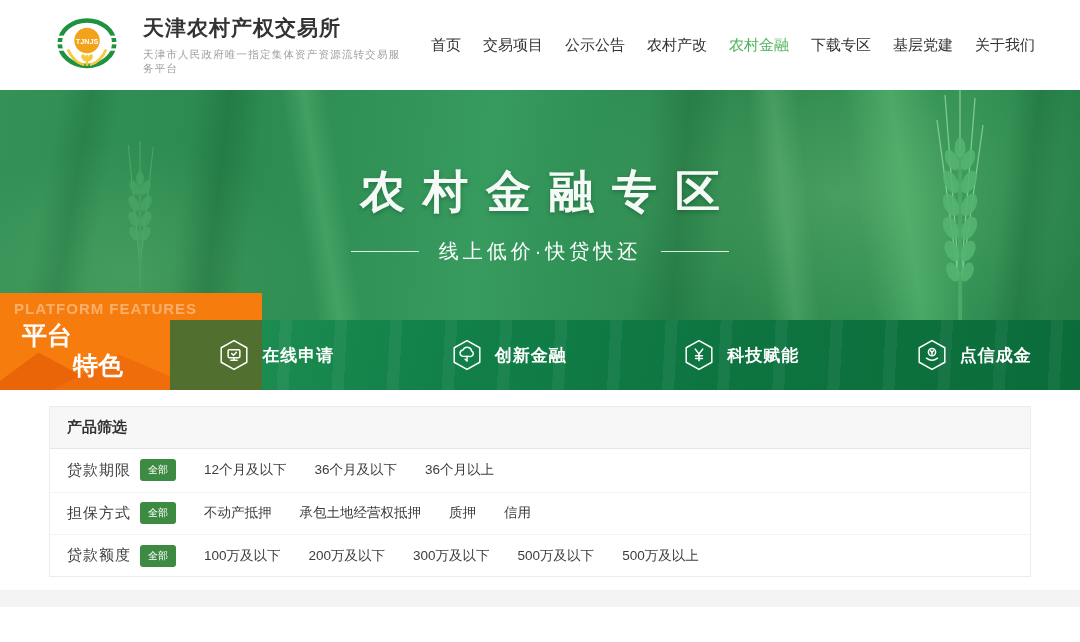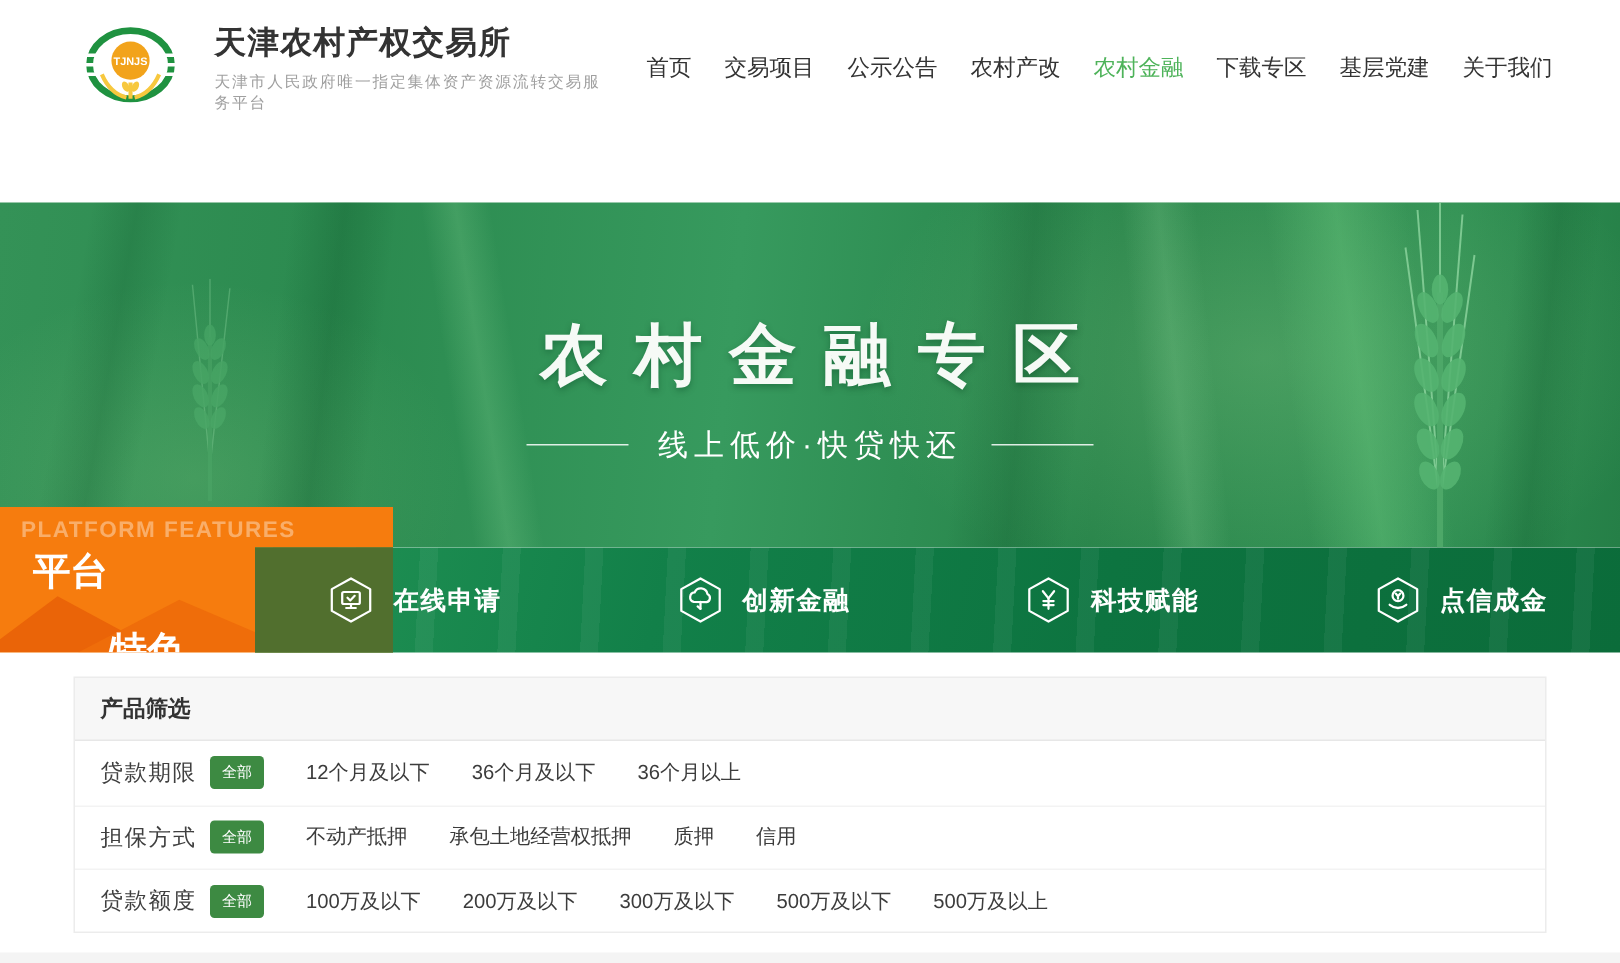--- a/index.html
+++ b/index.html
@@ -21,21 +21,20 @@
   .sub-bar { height:35px; background:#3a3a3a; display:flex; align-items:center; padding-left:57px; }
   .old-btn { background:#56bb2e; color:#fff; font-size:13px; border:none; border-radius:3px;
     padding:5px 14px; cursor:pointer; font-family:inherit; letter-spacing:1px; }
 
   
   .hero { height:230px; position:relative; overflow:hidden;
     background:
       radial-gradient(ellipse 420px 260px at 78% 45%, rgba(180,230,160,0.22), transparent 65%),
       radial-gradient(ellipse 300px 220px at 12% 80%, rgba(170,225,150,0.18), transparent 60%),
       linear-gradient(96deg,#349257 0%, #2b8a4f 22%, #379a5e 45%, #268349 68%, #2f9053 88%, #257f47 100%);
-    margin-top: 45px;
   }
   .blade { position:absolute; top:-20px; height:290px; pointer-events:none; }
   .b1 { left:180px; width:70px; transform:rotate(7deg);  background:linear-gradient(90deg,transparent,rgba(16,90,45,.30),transparent); }
   .b2 { left:300px; width:46px; transform:rotate(-9deg); background:linear-gradient(90deg,transparent,rgba(150,225,160,.20),transparent); }
   .b3 { left:640px; width:80px; transform:rotate(5deg);  background:linear-gradient(90deg,transparent,rgba(14,85,42,.26),transparent); }
   .b4 { left:760px; width:50px; transform:rotate(-6deg); background:linear-gradient(90deg,transparent,rgba(160,230,170,.18),transparent); }
   .b5 { left:860px; width:95px; transform:rotate(-8deg); background:linear-gradient(90deg,transparent,rgba(110,205,130,.38),transparent); }
   .b6 { left:40px;  width:60px; transform:rotate(10deg); background:linear-gradient(90deg,transparent,rgba(16,90,45,.24),transparent); }
   .b7 { left:1000px;width:55px; transform:rotate(6deg);  background:linear-gradient(90deg,transparent,rgba(18,95,48,.28),transparent); }
   .wheat { position:absolute; pointer-events:none; }
@@ -48,21 +47,21 @@
   .hero-subline { width:68px; height:1px; background:rgba(255,255,255,.85); }
   .hero-subtitle { color:#fff; font-size:20px; letter-spacing:4px; margin:0 20px; font-weight:500; }
 
   
   .features { height:70px; position:relative; background:#fff; }
   .platform-badge { position:absolute; left:0; top:-27px; width:262px; height:97px;
     background:#f67c0e; overflow:hidden; z-index:1; }
   .badge-en { position:absolute; left:14px; top:7px; font-size:15px; font-weight:bold;
     letter-spacing:1px; color:rgba(255,255,255,.38); }
   .badge-cn1 { position:absolute; left:22px; top:26px; font-size:25px; font-weight:bold; color:#fff; z-index:3; }
-  .badge-cn2 { position:absolute; left:73px; top:56px; font-size:25px; font-weight:bold; color:#fff; z-index:3;margin-top:23px; }
+  .badge-cn2 { position:absolute; left:73px; top:56px; font-size:25px; font-weight:bold; color:#fff; z-index:3; }
   .tri { position:absolute; bottom:0; z-index:2; }
   .tri1 { left:-12px; width:120px; height:52px; background:#ea6408;
     clip-path:polygon(0 100%, 42% 28%, 100% 100%); }
   .tri2 { left:52px; width:150px; height:44px; background:#ef6d0a;
     clip-path:polygon(0 100%, 45% 20%, 100% 100%); }
   .feature-bar { position:absolute; left:170px; right:0; top:0; height:70px; display:flex; z-index:2;
     background:
       repeating-linear-gradient(93deg, rgba(255,255,255,.05) 0 12px, transparent 12px 55px),
       linear-gradient(104deg,#219254 0%, #128049 30%, #0d7440 62%, #0b6c3a 100%); gap: 20px; }
   .active-pad { position:absolute; left:0; top:0; width:92px; height:70px; background:#516f2e; }

